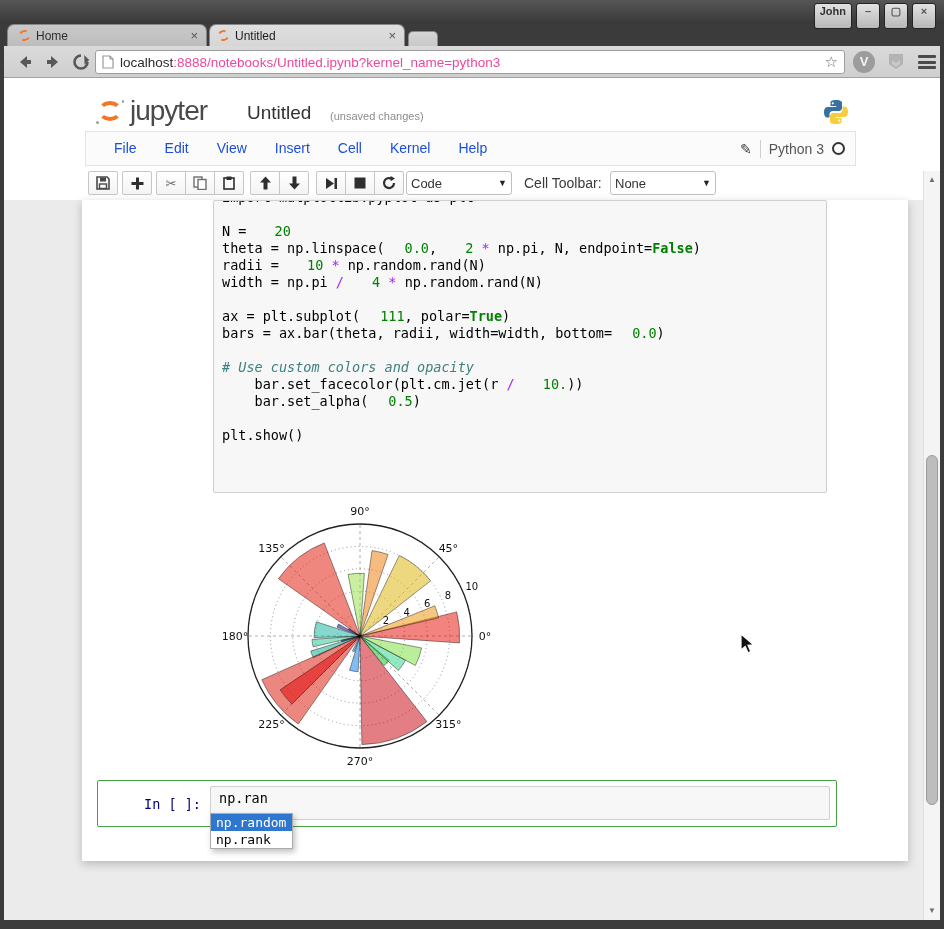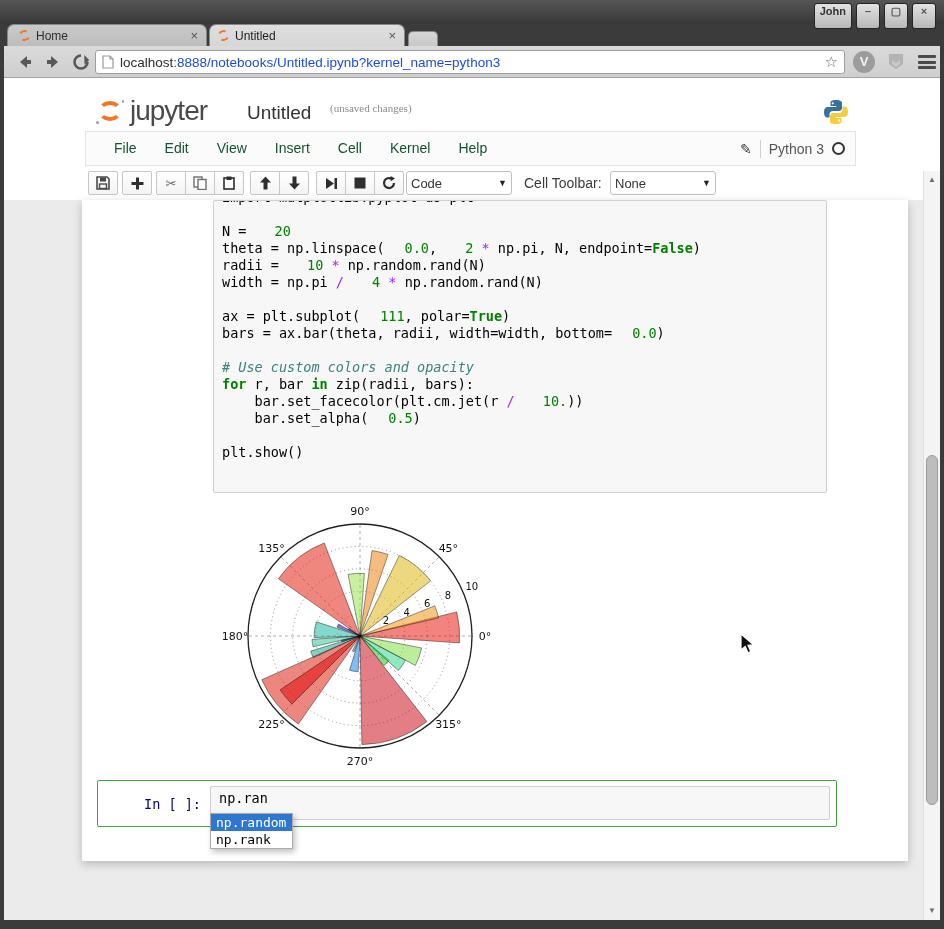--- a/index.html
+++ b/index.html
@@ -29,46 +29,46 @@
     border-bottom:none; border-top-left-radius:5px; border-top-right-radius:5px;
     background:linear-gradient(#d6d6d6,#c8c8c8); }
 
   
   .addressrow { position:absolute; top:46px; left:4px; right:4px; height:32px;
     background: linear-gradient(#dadada,#cfcfcf); border-bottom:1px solid #a2a2a2; }
   .nav-ico { position:absolute; top:7px; width:18px; height:18px; color:#585858; }
   .urlbox { position:absolute; left:91px; top:4px; width:750px; height:24px; background:#fff;
     border:1px solid #9e9e9e; border-radius:3px; display:flex; align-items:center; padding:0 6px; gap:6px; }
   .urlbox .host { color:#2b2b2b; font-size:13.5px; }
-  .urlbox .rest { color:#1d4ed8; font-size:13.5px; }
+  .urlbox .rest { color:#ec4899; font-size:13.5px; }
   .urlbox .star { margin-left:auto; color:#6f6f6f; font-size:15px; }
   .ext-circle { position:absolute; left:849px; top:5px; width:22px; height:22px; border-radius:50%;
     background:#9c9c9c; color:#f2f2f2; font-weight:bold; font-size:13px; text-align:center; line-height:22px; }
   .ext-shield { position:absolute; left:882px; top:6px; }
   .hamburger { position:absolute; left:914px; top:9px; width:18px; }
   .hamburger i { display:block; height:3px; background:#4a4a4a; margin-bottom:2.5px; border-radius:1px; }
 
   
   .content { position:absolute; top:78px; left:4px; right:4px; bottom:9px; background:#fff; overflow:hidden; }
 
   .nb-header { position:relative; height:37px; background:#fff;margin-top:16px; }
   .logo-mark { position:absolute; left:92px; top:6px; width:28px; height:24px; }
   .logo-mark .arc { position:absolute; left:2px; top:1px; width:24px; height:20px; border:4px solid transparent;
     border-top-color:#f37626; border-bottom-color:#f37626; border-radius:50%; }
   .logo-mark .dot1 { position:absolute; left:0; bottom:0; width:3px; height:3px; border-radius:50%; background:#9e9e9e; }
   .logo-mark .dot2 { position:absolute; right:0; top:0; width:2.5px; height:2.5px; border-radius:50%; background:#9e9e9e; }
   .logo-text { position:absolute; left:126px; top:1px; font-size:28px; color:#4a4a4a; letter-spacing:-1px; }
   .nb-title { position:absolute; left:243px; top:8px; font-size:19px; color:#333; }
-  .nb-subtitle { position:absolute; left:326px; top:8px; font-size:11px; color:#8c8c8c;font-family:Liberation Serif, serif; }
+  .nb-subtitle { position:absolute; left:326px; top:16px; font-size:11px; color:#8c8c8c; }
   .py-logo { position:absolute; left:818px; top:4px; }
 
   .nb-menubar { position:relative; height:35px; background:#fff; }
   .menu-box { position:absolute; left:81px; top:0; width:771px; height:35px; background:#fbfbfb;
     border:1px solid #e3e3e3; display:flex; align-items:center; padding-left:14px; }
-  .menu-item { font-size:14px; color:#14532d; padding:0 14px; line-height:33px; }
+  .menu-item { font-size:14px; color:#1d4ed8; padding:0 14px; line-height:33px; }
   .menu-right { margin-left:auto; display:flex; align-items:center; gap:8px; padding-right:10px; }
   .pencil { font-size:14px; color:#333; }
   .mdivider { width:1px; height:18px; background:#cfcfcf; }
   .kernel-name { font-size:14px; color:#555;text-align:right; }
   .kernel-ind { width:13px; height:13px; border:2px solid #333; border-radius:50%; }
 
   .nb-toolbar { position:relative; height:34px; background:#fff; }
   .btn-group { position:absolute; top:5px; display:flex; }
   .tbtn { width:30px; height:24px; background:linear-gradient(#fff,#f4f4f4); border:1px solid #c6c6c6;
     display:flex; align-items:center; justify-content:center; color:#4a4a4a; font-size:13px; }
@@ -303,21 +303,20 @@
           <pre>&nbsp;</pre>
           <pre><span>N = </span><span class="cm-num">20</span></pre>
           <pre><span>theta = np.linspace(</span><span class="cm-num">0.0</span><span>, </span><span class="cm-num">2</span><span> </span><span class="cm-op">*</span><span> np.pi, N, endpoint=</span><span class="cm-kw">False</span><span>)</span></pre>
           <pre><span>radii = </span><span class="cm-num">10</span><span> </span><span class="cm-op">*</span><span> np.random.rand(N)</span></pre>
           <pre><span>width = np.pi </span><span class="cm-op">/</span><span> </span><span class="cm-num">4</span><span> </span><span class="cm-op">*</span><span> np.random.rand(N)</span></pre>
           <pre>&nbsp;</pre>
           <pre><span>ax = plt.subplot(</span><span class="cm-num">111</span><span>, polar=</span><span class="cm-kw">True</span><span>)</span></pre>
           <pre><span>bars = ax.bar(theta, radii, width=width, bottom=</span><span class="cm-num">0.0</span><span>)</span></pre>
           <pre>&nbsp;</pre>
           <pre><span class="cm-cmt"># Use custom colors and opacity</span></pre>
-          <pre><span class="cm-kw">for</span><span> r, bar </span><span class="cm-kw">in</span><span> zip(radii, bars):</span></pre>
           <pre><span>    bar.set_facecolor(plt.cm.jet(r </span><span class="cm-op">/</span><span> </span><span class="cm-num">10.</span><span>))</span></pre>
           <pre><span>    bar.set_alpha(</span><span class="cm-num">0.5</span><span>)</span></pre>
           <pre>&nbsp;</pre>
           <pre><span>plt.show()</span></pre>
         </div>
 
       <svg class="figure" id="polar-figure" viewBox="0 0 290 280">
           <line x1="145" y1="140" x2="257" y2="140" stroke="#999" stroke-width="0.8" stroke-dasharray="3,3"></line>
           <line x1="145" y1="140" x2="224.19595949289334" y2="60.80404050710669" stroke="#999" stroke-width="0.8" stroke-dasharray="3,3"></line>
           <line x1="145" y1="140" x2="145" y2="28" stroke="#999" stroke-width="0.8" stroke-dasharray="3,3"></line>

